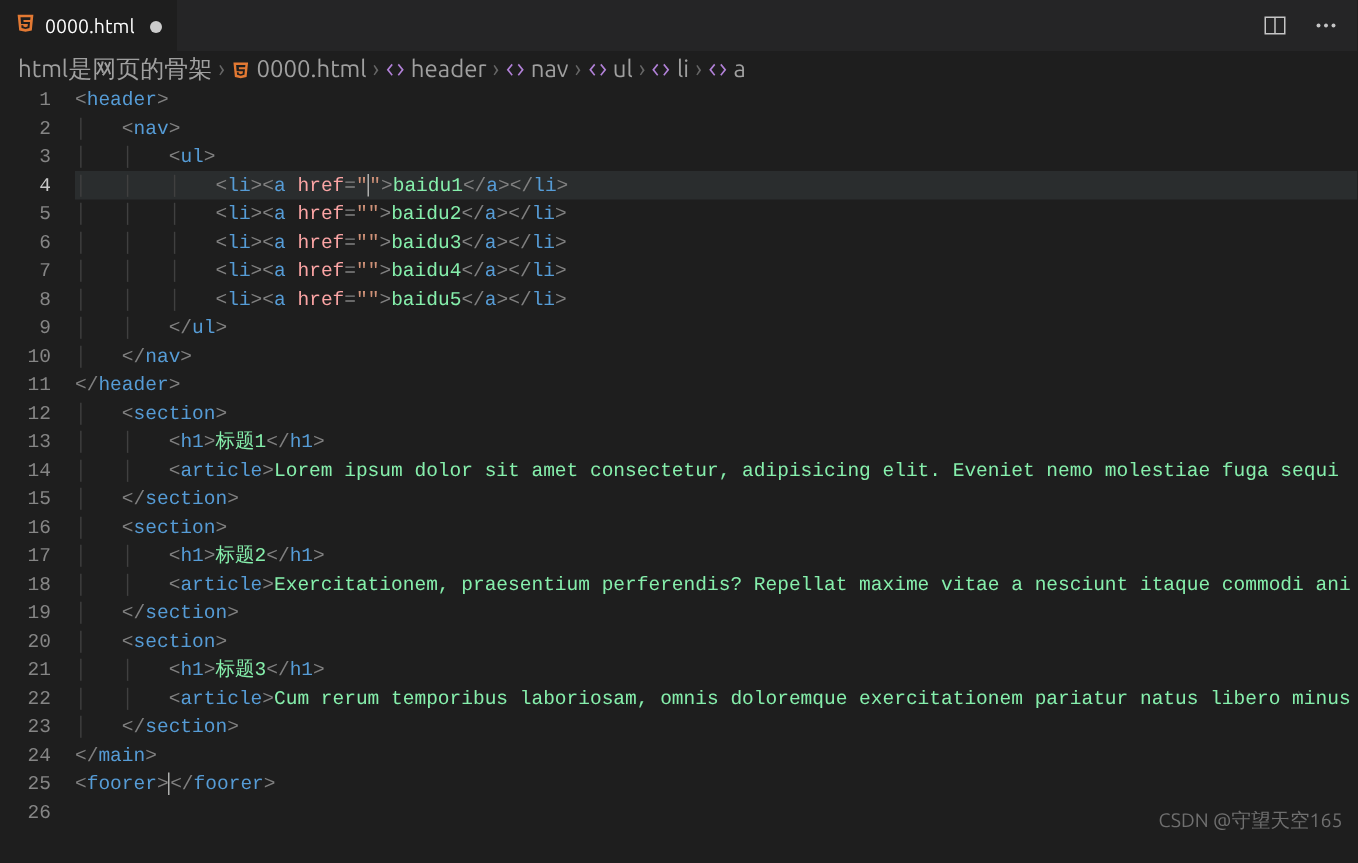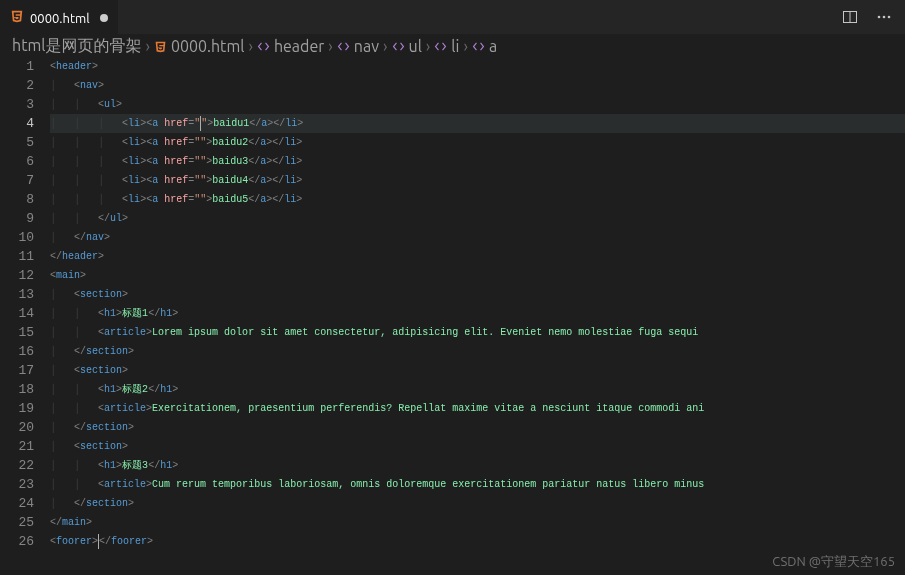--- a/index.html
+++ b/index.html
@@ -57,40 +57,40 @@
   width: 50px;
   background: #1e1e1e;
   text-align: right;
   padding-right: 16px;
   color: #858585;
   user-select: none;
 }
 .gutter .ln { height: 19px; line-height: 19px; font-size: 13px; }
 .gutter .ln.active { color: #c6c6c6; }
 .code { flex: 1; padding-left: 0; position: relative; }
-.line { height: 19px; line-height: 19px; white-space: pre; font-size: 10px; }
+.line { height: 19px; line-height: 19px; white-space: pre; font-size: 13px; }
 .line.active { background: #2a2d2e; }
 .indent-guide { color: #404040; }
 
 .tag-bracket { color: #808080; }
 .tag-name { color: #569cd6; }
 .attr-name { color: #fca5a5; }
 .attr-val { color: #ce9178; }
 .text { color: #86efac; }
 .cursor {
   display: inline-block;
   width: 1px;
   height: 15px;
   background: #aeafad;
   vertical-align: middle;
   margin: 0;
 }
 .watermark {
   position: absolute;
-  bottom: 4px;
+  bottom: 19px;
   right: 10px;
   color: #6f6f6f;
   font-family: -apple-system, "Segoe UI", Ubuntu, sans-serif;
   font-size: 13px;
 }
 </style>
 </head>
 <body>
 
 <div class="tab-bar">
@@ -202,21 +202,20 @@
       <div class="line"><span class="indent-guide">│</span>   <span class="tag-bracket">&lt;</span><span class="tag-name">nav</span><span class="tag-bracket">&gt;</span></div>
       <div class="line"><span class="indent-guide">│</span>   <span class="indent-guide">│</span>   <span class="tag-bracket">&lt;</span><span class="tag-name">ul</span><span class="tag-bracket">&gt;</span></div>
       <div class="line active"><span class="indent-guide">│</span>   <span class="indent-guide">│</span>   <span class="indent-guide">│</span>   <span class="tag-bracket">&lt;</span><span class="tag-name">li</span><span class="tag-bracket">&gt;</span><span class="tag-bracket">&lt;</span><span class="tag-name">a</span> <span class="attr-name">href</span><span class="tag-bracket">=</span><span class="attr-val">"<span class="cursor"></span>"</span><span class="tag-bracket">&gt;</span><span class="text">baidu1</span><span class="tag-bracket">&lt;/</span><span class="tag-name">a</span><span class="tag-bracket">&gt;</span><span class="tag-bracket">&lt;/</span><span class="tag-name">li</span><span class="tag-bracket">&gt;</span></div>
       <div class="line"><span class="indent-guide">│</span>   <span class="indent-guide">│</span>   <span class="indent-guide">│</span>   <span class="tag-bracket">&lt;</span><span class="tag-name">li</span><span class="tag-bracket">&gt;</span><span class="tag-bracket">&lt;</span><span class="tag-name">a</span> <span class="attr-name">href</span><span class="tag-bracket">=</span><span class="attr-val">""</span><span class="tag-bracket">&gt;</span><span class="text">baidu2</span><span class="tag-bracket">&lt;/</span><span class="tag-name">a</span><span class="tag-bracket">&gt;</span><span class="tag-bracket">&lt;/</span><span class="tag-name">li</span><span class="tag-bracket">&gt;</span></div>
       <div class="line"><span class="indent-guide">│</span>   <span class="indent-guide">│</span>   <span class="indent-guide">│</span>   <span class="tag-bracket">&lt;</span><span class="tag-name">li</span><span class="tag-bracket">&gt;</span><span class="tag-bracket">&lt;</span><span class="tag-name">a</span> <span class="attr-name">href</span><span class="tag-bracket">=</span><span class="attr-val">""</span><span class="tag-bracket">&gt;</span><span class="text">baidu3</span><span class="tag-bracket">&lt;/</span><span class="tag-name">a</span><span class="tag-bracket">&gt;</span><span class="tag-bracket">&lt;/</span><span class="tag-name">li</span><span class="tag-bracket">&gt;</span></div>
       <div class="line"><span class="indent-guide">│</span>   <span class="indent-guide">│</span>   <span class="indent-guide">│</span>   <span class="tag-bracket">&lt;</span><span class="tag-name">li</span><span class="tag-bracket">&gt;</span><span class="tag-bracket">&lt;</span><span class="tag-name">a</span> <span class="attr-name">href</span><span class="tag-bracket">=</span><span class="attr-val">""</span><span class="tag-bracket">&gt;</span><span class="text">baidu4</span><span class="tag-bracket">&lt;/</span><span class="tag-name">a</span><span class="tag-bracket">&gt;</span><span class="tag-bracket">&lt;/</span><span class="tag-name">li</span><span class="tag-bracket">&gt;</span></div>
       <div class="line"><span class="indent-guide">│</span>   <span class="indent-guide">│</span>   <span class="indent-guide">│</span>   <span class="tag-bracket">&lt;</span><span class="tag-name">li</span><span class="tag-bracket">&gt;</span><span class="tag-bracket">&lt;</span><span class="tag-name">a</span> <span class="attr-name">href</span><span class="tag-bracket">=</span><span class="attr-val">""</span><span class="tag-bracket">&gt;</span><span class="text">baidu5</span><span class="tag-bracket">&lt;/</span><span class="tag-name">a</span><span class="tag-bracket">&gt;</span><span class="tag-bracket">&lt;/</span><span class="tag-name">li</span><span class="tag-bracket">&gt;</span></div>
       <div class="line"><span class="indent-guide">│</span>   <span class="indent-guide">│</span>   <span class="tag-bracket">&lt;/</span><span class="tag-name">ul</span><span class="tag-bracket">&gt;</span></div>
       <div class="line"><span class="indent-guide">│</span>   <span class="tag-bracket">&lt;/</span><span class="tag-name">nav</span><span class="tag-bracket">&gt;</span></div>
       <div class="line"><span class="tag-bracket">&lt;/</span><span class="tag-name">header</span><span class="tag-bracket">&gt;</span></div>
-      <div class="line"><span class="tag-bracket">&lt;</span><span class="tag-name">main</span><span class="tag-bracket">&gt;</span></div>
       <div class="line"><span class="indent-guide">│</span>   <span class="tag-bracket">&lt;</span><span class="tag-name">section</span><span class="tag-bracket">&gt;</span></div>
       <div class="line"><span class="indent-guide">│</span>   <span class="indent-guide">│</span>   <span class="tag-bracket">&lt;</span><span class="tag-name">h1</span><span class="tag-bracket">&gt;</span><span class="text">标题1</span><span class="tag-bracket">&lt;/</span><span class="tag-name">h1</span><span class="tag-bracket">&gt;</span></div>
       <div class="line"><span class="indent-guide">│</span>   <span class="indent-guide">│</span>   <span class="tag-bracket">&lt;</span><span class="tag-name">article</span><span class="tag-bracket">&gt;</span><span class="text">Lorem ipsum dolor sit amet consectetur, adipisicing elit. Eveniet nemo molestiae fuga sequi</span></div>
       <div class="line"><span class="indent-guide">│</span>   <span class="tag-bracket">&lt;/</span><span class="tag-name">section</span><span class="tag-bracket">&gt;</span></div>
       <div class="line"><span class="indent-guide">│</span>   <span class="tag-bracket">&lt;</span><span class="tag-name">section</span><span class="tag-bracket">&gt;</span></div>
       <div class="line"><span class="indent-guide">│</span>   <span class="indent-guide">│</span>   <span class="tag-bracket">&lt;</span><span class="tag-name">h1</span><span class="tag-bracket">&gt;</span><span class="text">标题2</span><span class="tag-bracket">&lt;/</span><span class="tag-name">h1</span><span class="tag-bracket">&gt;</span></div>
       <div class="line"><span class="indent-guide">│</span>   <span class="indent-guide">│</span>   <span class="tag-bracket">&lt;</span><span class="tag-name">article</span><span class="tag-bracket">&gt;</span><span class="text">Exercitationem, praesentium perferendis? Repellat maxime vitae a nesciunt itaque commodi ani</span></div>
       <div class="line"><span class="indent-guide">│</span>   <span class="tag-bracket">&lt;/</span><span class="tag-name">section</span><span class="tag-bracket">&gt;</span></div>
       <div class="line"><span class="indent-guide">│</span>   <span class="tag-bracket">&lt;</span><span class="tag-name">section</span><span class="tag-bracket">&gt;</span></div>
       <div class="line"><span class="indent-guide">│</span>   <span class="indent-guide">│</span>   <span class="tag-bracket">&lt;</span><span class="tag-name">h1</span><span class="tag-bracket">&gt;</span><span class="text">标题3</span><span class="tag-bracket">&lt;/</span><span class="tag-name">h1</span><span class="tag-bracket">&gt;</span></div>

